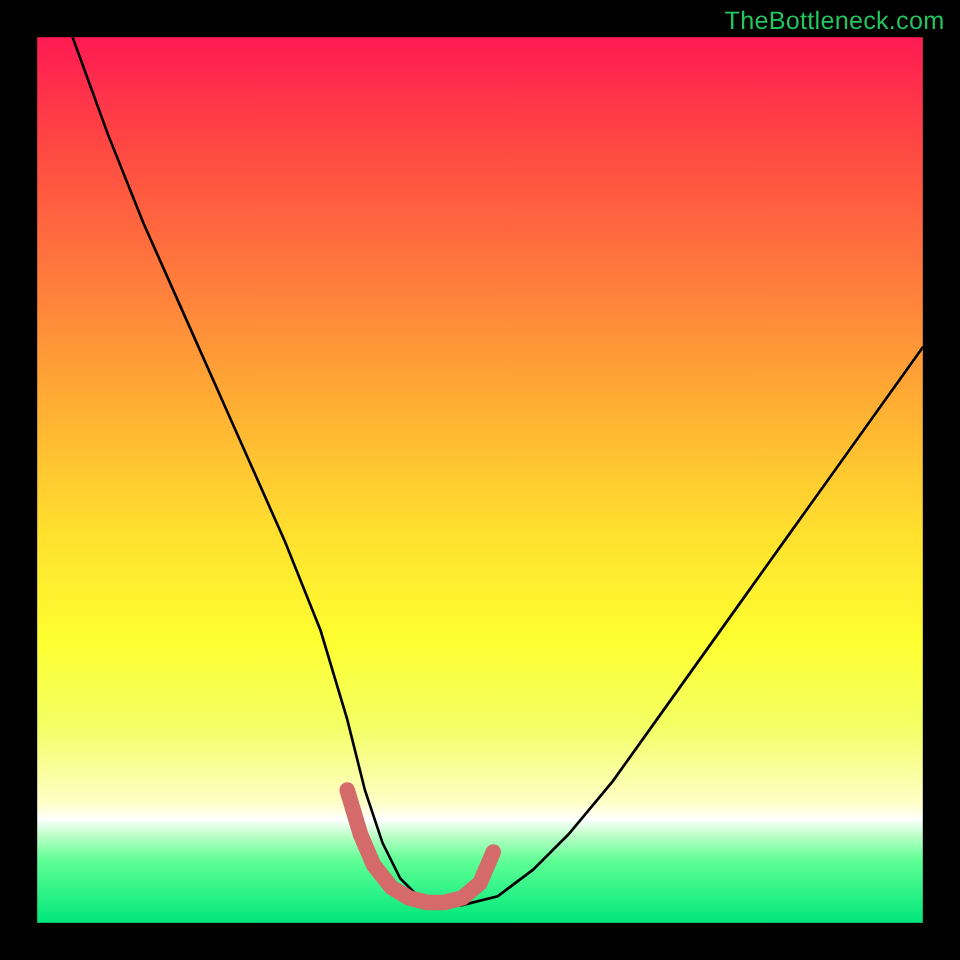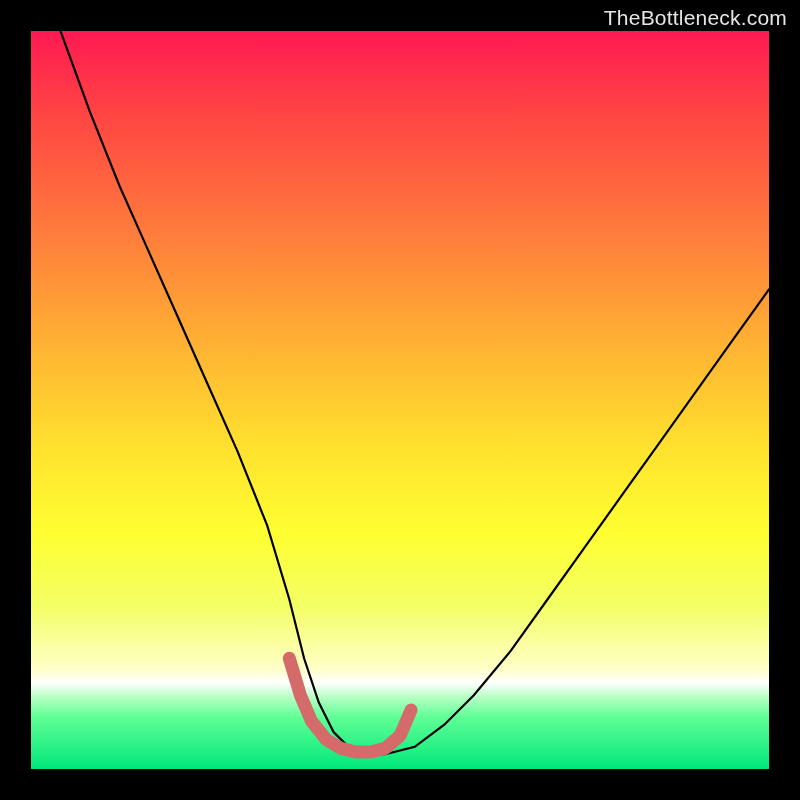--- a/index.html
+++ b/index.html
@@ -38,21 +38,21 @@
       #ffffff 88.3%,
       #b9ffc5 90.2%,
       #5fff95 93%,
       #00e77a 100%
     );
   }
   .watermark {
     position: absolute;
     top: 6px;
     right: 13px;
-    color: #e5e5e5;
+    color: #22c55e;
     font-size: 21px;
     font-weight: 500;
     letter-spacing: 0.2px;
   }
   svg.curve {
     position: absolute;
     top: 0;
     left: 0;
     width: 738px;
     height: 738px;

